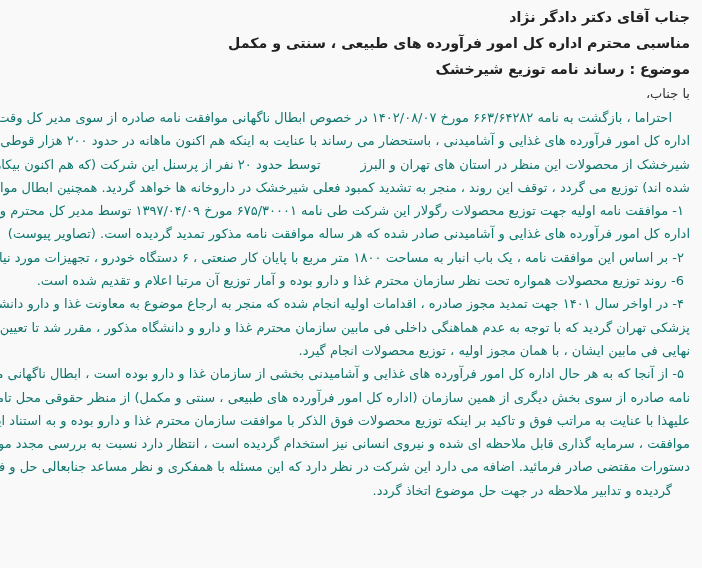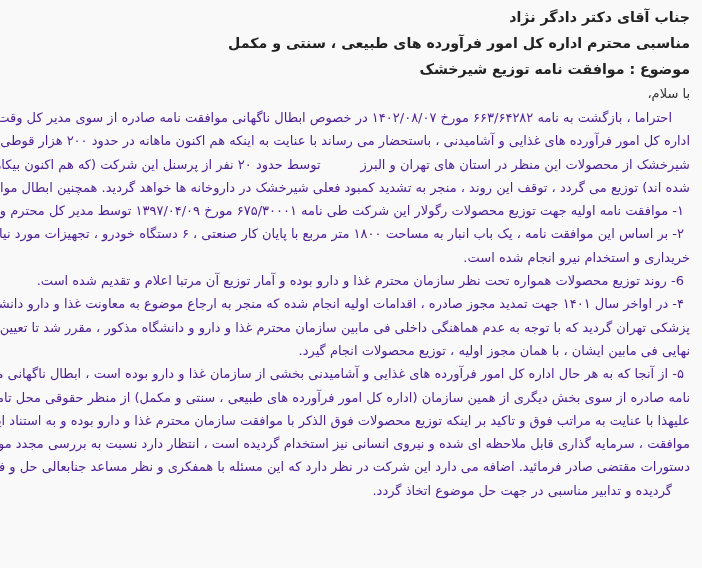--- a/index.html
+++ b/index.html
@@ -31,21 +31,21 @@
       white-space: nowrap;
     }
     .greet {
       font-size: 13px;
       line-height: 24px;
       color: #333;
     }
     .line {
       font-size: 13px;
       line-height: 23.3px;
-      color: #4c1d95;
+      color: #0f766e;
       white-space: nowrap;
       text-align: justify;
       text-align-last: justify;
     }
     .line.last {
       text-align-last: right;
     }
     .line.indent {
       padding-right: 18px;
     }
@@ -56,35 +56,35 @@
       display: inline-block;
       width: 40px;
     }
   </style>
 </head>
 <body>
 
 <div class="doc">
   <div class="hdr">جناب آقای دکتر دادگر نژاد</div>
   <div class="hdr">مناسبی محترم اداره کل امور فرآورده های طبیعی ، سنتی و مکمل</div>
-  <div class="hdr">موضوع : موافقت نامه توزیع شیرخشک</div>
-  <div class="greet">با سلام،</div>
+  <div class="hdr">موضوع : رساند نامه توزیع شیرخشک</div>
+  <div class="greet">با جناب،</div>
 
   <div class="line indent">احتراما ، بازگشت به نامه ۶۶۳/۶۴۲۸۲ مورخ ۱۴۰۲/۰۸/۰۷ در خصوص ابطال ناگهانی موافقت نامه صادره از سوی مدیر کل وقت</div>
   <div class="line">اداره کل امور فرآورده های غذایی و آشامیدنی ، باستحضار می رساند با عنایت به اینکه هم اکنون ماهانه در حدود ۲۰۰ هزار قوطی</div>
   <div class="line"><span>شیرخشک از محصولات این منظر در استان های تهران و البرز</span><span class="gap"></span><span>توسط حدود ۲۰ نفر از پرسنل این شرکت (که هم اکنون بیکار</span></div>
   <div class="line">شده اند) توزیع می گردد ، توقف این روند ، منجر به تشدید کمبود فعلی شیرخشک در داروخانه ها خواهد گردید. همچنین ابطال موافقت</div>
 
   <div class="line sub">۱- موافقت نامه اولیه جهت توزیع محصولات رگولار این شرکت طی نامه ۶۷۵/۳۰۰۰۱ مورخ ۱۳۹۷/۰۴/۰۹ توسط مدیر کل محترم وقت</div>
+  <div class="line last">اداره کل امور فرآورده های غذایی و آشامیدنی صادر شده که هر ساله موافقت نامه مذکور تمدید گردیده است. (تصاویر پیوست)</div>
   <div class="line sub">۲- بر اساس این موافقت نامه ، یک باب انبار به مساحت ۱۸۰۰ متر مربع با پایان کار صنعتی ، ۶ دستگاه خودرو ، تجهیزات مورد نیاز</div>
-  <div class="line last">خریداری و استخدام نیرو انجام شده است.</div>
   <div class="line last sub">6- روند توزیع محصولات همواره تحت نظر سازمان محترم غذا و دارو بوده و آمار توزیع آن مرتبا اعلام و تقدیم شده است.</div>
   <div class="line sub">۴- در اواخر سال ۱۴۰۱ جهت تمدید مجوز صادره ، اقدامات اولیه انجام شده که منجر به ارجاع موضوع به معاونت غذا و دارو دانشگاه علوم</div>
   <div class="line">پزشکی تهران گردید که با توجه به عدم هماهنگی داخلی فی مابین سازمان محترم غذا و دارو و دانشگاه مذکور ، مقرر شد تا تعیین تکلیف</div>
   <div class="line last">نهایی فی مابین ایشان ، با همان مجوز اولیه ، توزیع محصولات انجام گیرد.</div>
   <div class="line sub">۵- از آنجا که به هر حال اداره کل امور فرآورده های غذایی و آشامیدنی بخشی از سازمان غذا و دارو بوده است ، ابطال ناگهانی موافقت</div>
   <div class="line">نامه صادره از سوی بخش دیگری از همین سازمان (اداره کل امور فرآورده های طبیعی ، سنتی و مکمل) از منظر حقوقی محل تامل است.</div>
 
   <div class="line">علیهذا با عنایت به مراتب فوق و تاکید بر اینکه توزیع محصولات فوق الذکر با موافقت سازمان محترم غذا و دارو بوده و به استناد این</div>
   <div class="line">موافقت ، سرمایه گذاری قابل ملاحظه ای شده و نیروی انسانی نیز استخدام گردیده است ، انتظار دارد نسبت به بررسی مجدد موضوع ،</div>
   <div class="line">دستورات مقتضی صادر فرمائید. اضافه می دارد این شرکت در نظر دارد که این مسئله با همفکری و نظر مساعد جنابعالی حل و فصل</div>
-  <div class="line last indent">گردیده و تدابیر مناسبی در جهت حل موضوع اتخاذ گردد.</div>
+  <div class="line last indent">گردیده و تدابیر ملاحظه در جهت حل موضوع اتخاذ گردد.</div>
 </div>
 
 </body></html>

